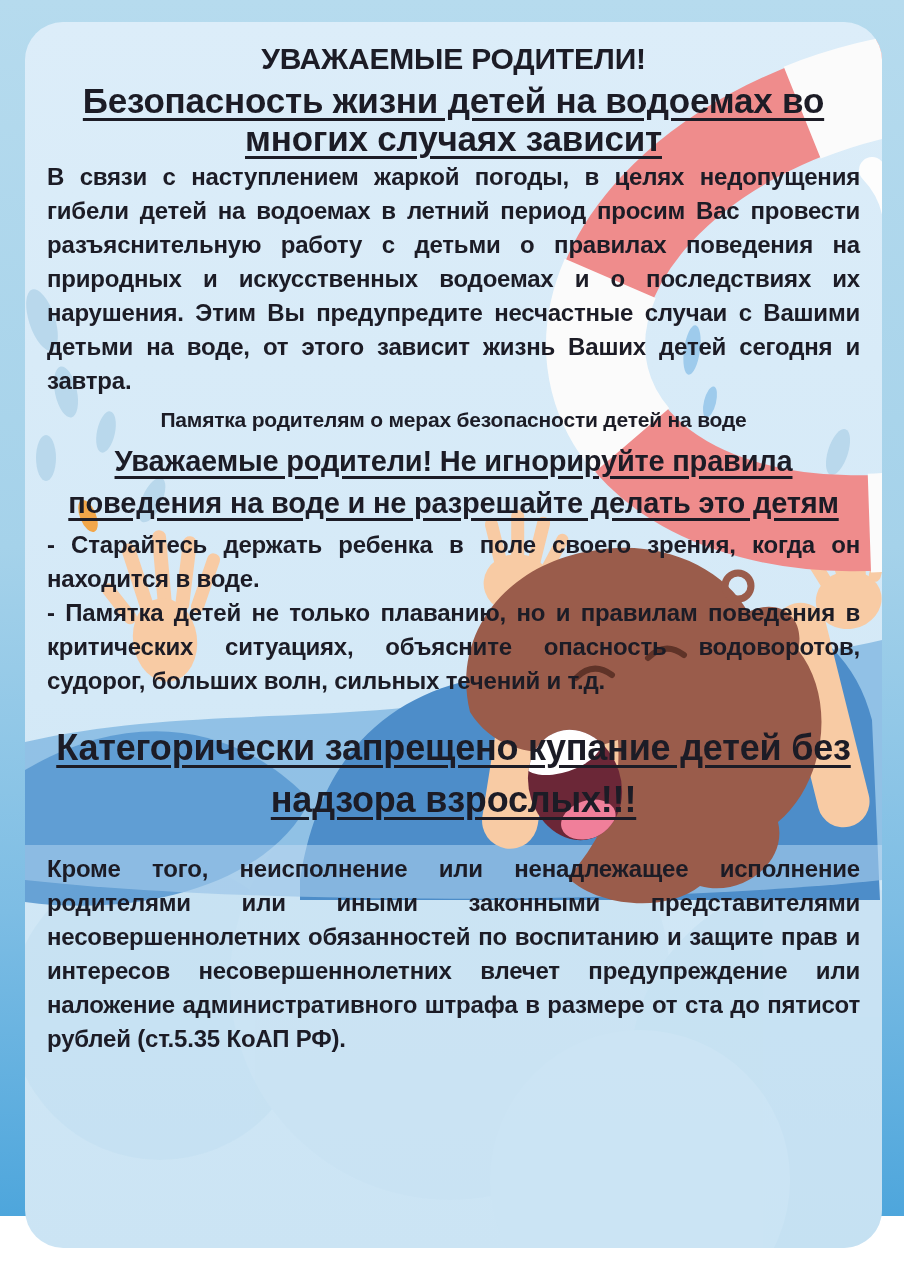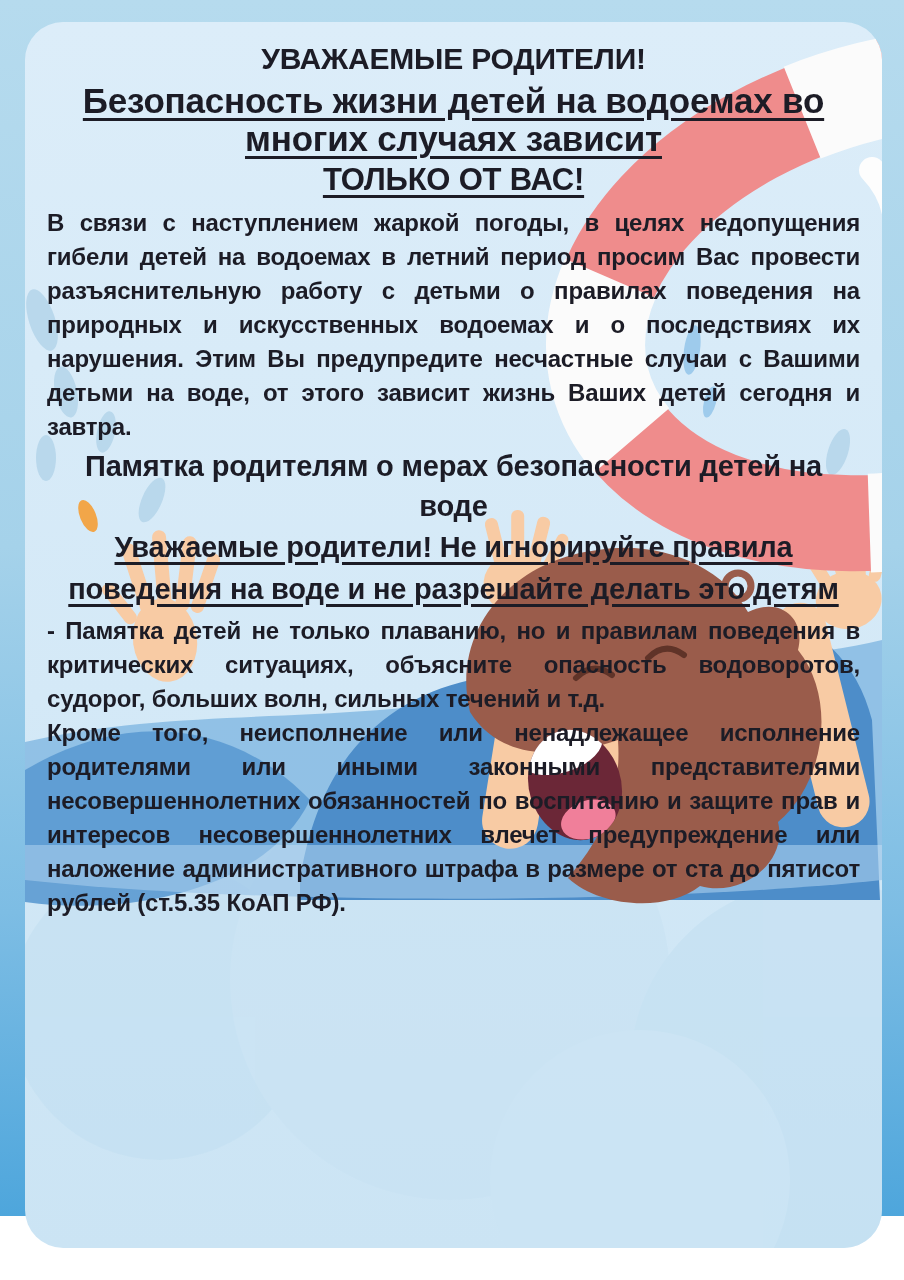--- a/index.html
+++ b/index.html
@@ -11,21 +11,21 @@
   .card-text{position:absolute;left:25px;top:22px;width:857px;height:1226px;
              box-sizing:border-box;padding:16px 22px 14px 22px;overflow:hidden;
              color:#1c1c26;font-weight:700;letter-spacing:-0.2px;}
   .t-center{text-align:center;}
   .u{text-decoration:underline;text-decoration-thickness:3px;text-underline-offset:5px;}
   .title{font-size:30px;line-height:38px;margin:2px 0 4px 0;}
   .lead-underline{font-size:35px;line-height:38px;margin:0 0 2px 0;}
   .lead-emph{font-size:31px;line-height:40px;margin:0 0 6px 0;}
   .body-text{font-size:24px;line-height:34px;text-align:justify;margin:0;}
   .intro{}
-  .memo-title{font-size:29px;line-height:40px;margin:2px 0 0 0;}
+  .memo-title{font-size:21px;line-height:40px;margin:2px 0 0 0;}
   .memo-subtitle{font-size:29px;line-height:42px;margin:0 0 4px 0;}
   .rules{list-style:none;margin:0;padding:0;}
   .rules li{font-size:24px;line-height:34px;text-align:justify;}
   .ban-heading{font-size:36px;line-height:52px;margin:24px 0 26px 0;}
   .legal-1{margin-bottom:0;}
 </style>
 </head>
 <body>
 
 <div class="page">
@@ -142,29 +142,30 @@
       </g>
     </g>
   </svg>
 
   <div class="card-text">
 
     <div class="title t-center">УВАЖАЕМЫЕ РОДИТЕЛИ!</div>
 
     <div class="lead-underline t-center u">Безопасность жизни детей на водоемах во многих случаях зависит</div>
 
-    <div class="lead-emph t-center u">ТОЛЬКО ОТ ВАС!</div>
 
     <p class="body-text intro">В связи с наступлением жаркой погоды, в целях недопущения гибели детей на водоемах в летний период просим Вас провести разъяснительную работу с детьми о правилах поведения на природных и искусственных водоемах и о последствиях их нарушения. Этим Вы предупредите несчастные случаи с Вашими детьми на воде, от этого зависит жизнь Ваших детей сегодня и завтра.</p>
 
     <div class="memo-title t-center">Памятка родителям о мерах безопасности детей на воде</div>
 
     <div class="memo-subtitle t-center u">Уважаемые родители! Не игнорируйте правила поведения на воде и не разрешайте делать это детям</div>
 
     <ul class="rules">
+      <li>- Старайтесь держать ребенка в поле своего зрения, когда он находится в воде.</li>
       <li>- Памятка детей не только плаванию, но и правилам поведения в критических ситуациях, объясните опасность водоворотов, судорог, больших волн, сильных течений и т.д.</li>
     </ul>
 
+    <div class="ban-heading t-center u">Категорически запрещено купание детей без надзора взрослых!!!</div>
 
     <p class="body-text legal-1">Кроме того, неисполнение или ненадлежащее исполнение родителями или иными законными представителями несовершеннолетних обязанностей по воспитанию и защите прав и интересов несовершеннолетних влечет предупреждение или наложение административного штрафа в размере от ста до пятисот рублей (ст.5.35 КоАП РФ).</p>
 
   </div>
 </div>
 
 </body></html>

